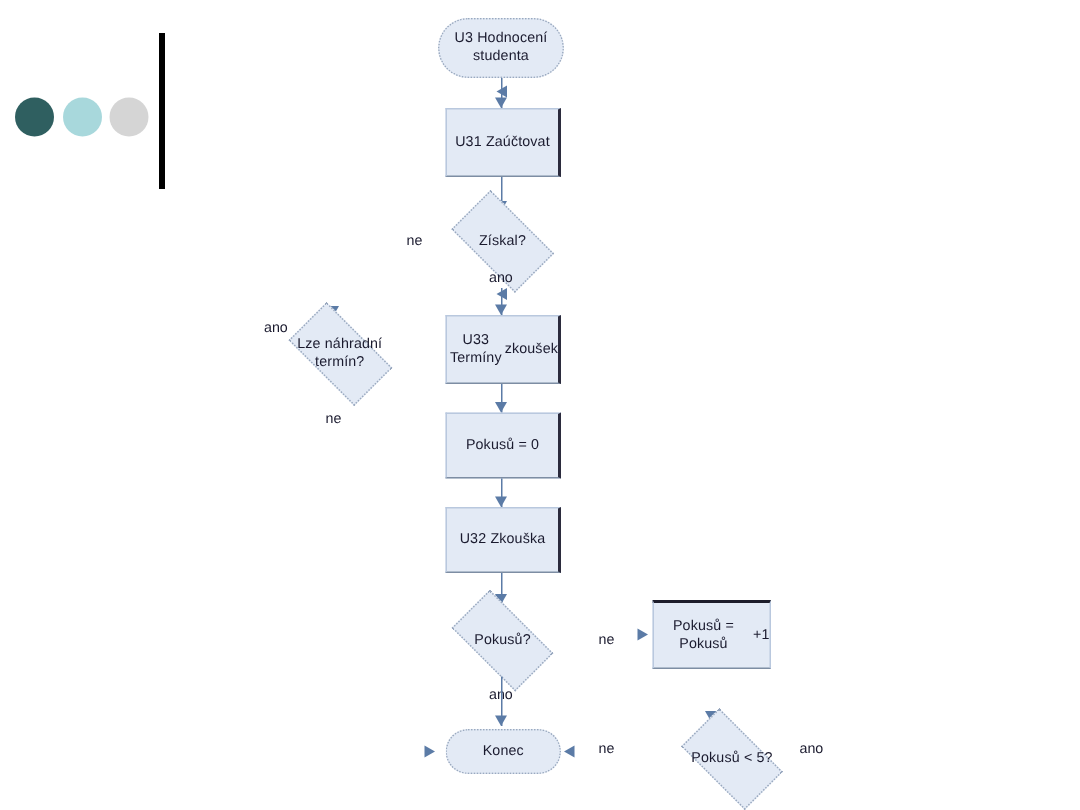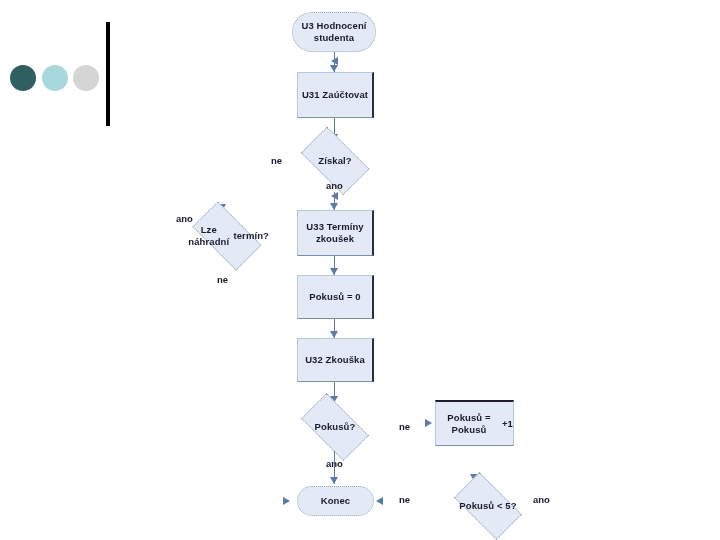--- a/index.html
+++ b/index.html
@@ -7,21 +7,20 @@
     padding: 0;
     background: #ffffff;
   }
   #slide {
     position: relative;
     width: 600px;
     height: 540px;
     background: #ffffff;
     overflow: hidden;
     font-family: "Liberation Sans", sans-serif;
-    font-weight: bold;
   }
 
   
   .deco-dot {
     position: absolute;
     width: 26px;
     height: 26px;
     border-radius: 50%;
   }
   .deco-bar {
@@ -150,29 +149,29 @@
   <div class="edge-label" style="left:326px; top:180px;">ano</div>
 
   <div class="conn-v" style="left:334px; top:192px; height:18px;"></div>
   <div class="arrow left" style="left:331px; top:192px;"></div>
   <div class="arrow down" style="left:329.5px; top:203px;"></div>
 
   <div class="edge-label" style="left:176px; top:213px;">ano</div>
 
   <div class="arrow down" style="left:217.5px; top:204px;"></div>
 
-  <div class="node decision" style="left:184px; top:212px; width:85px; height:48px; ">
+  <div class="node decision" style="left:184px; top:212px; width:85px; height:48px; flex-direction:column;">
     <span class="dia-shape"></span>
     <span class="dia-label">Lze náhradní</span>
     <span class="dia-label">termín?</span>
   </div>
 
   <div class="edge-label" style="left:217px; top:274px;">ne</div>
 
-  <div class="node process" style="left:297px; top:210px; width:77px; height:46px; flex-direction:column;">
+  <div class="node process" style="left:297px; top:210px; width:77px; height:46px; flex-direction:row;">
     <span>U33 Termíny</span>
     <span>zkoušek</span>
   </div>
 
   <div class="conn-v" style="left:334px; top:256px; height:20px;"></div>
   <div class="arrow down" style="left:329.5px; top:268px;"></div>
 
   <div class="node process" style="left:297px; top:275px; width:77px; height:44px;">
     <span>Pokusů = 0</span>
   </div>

